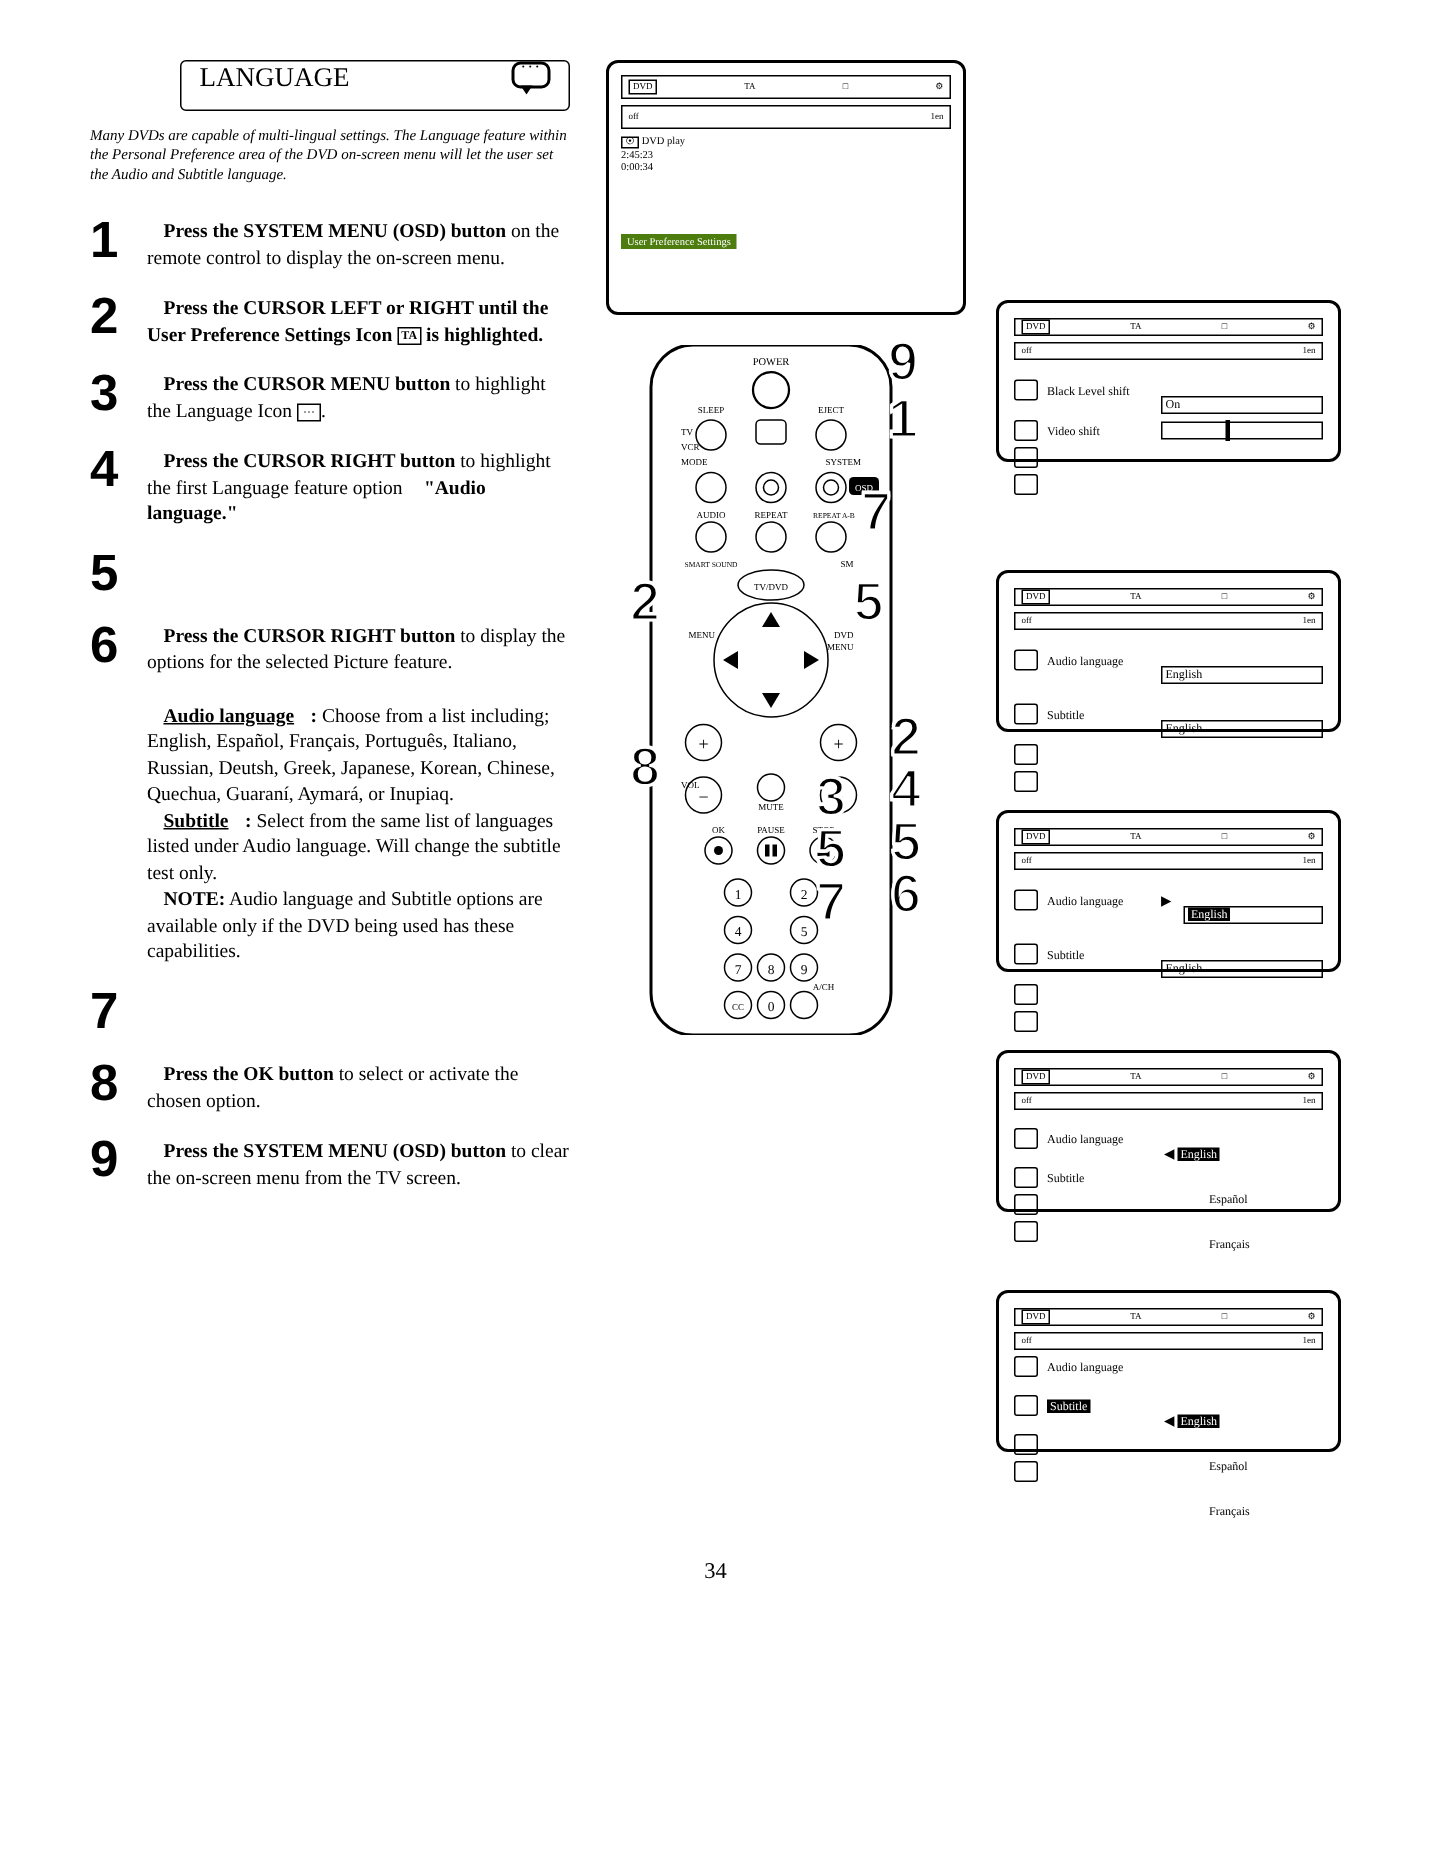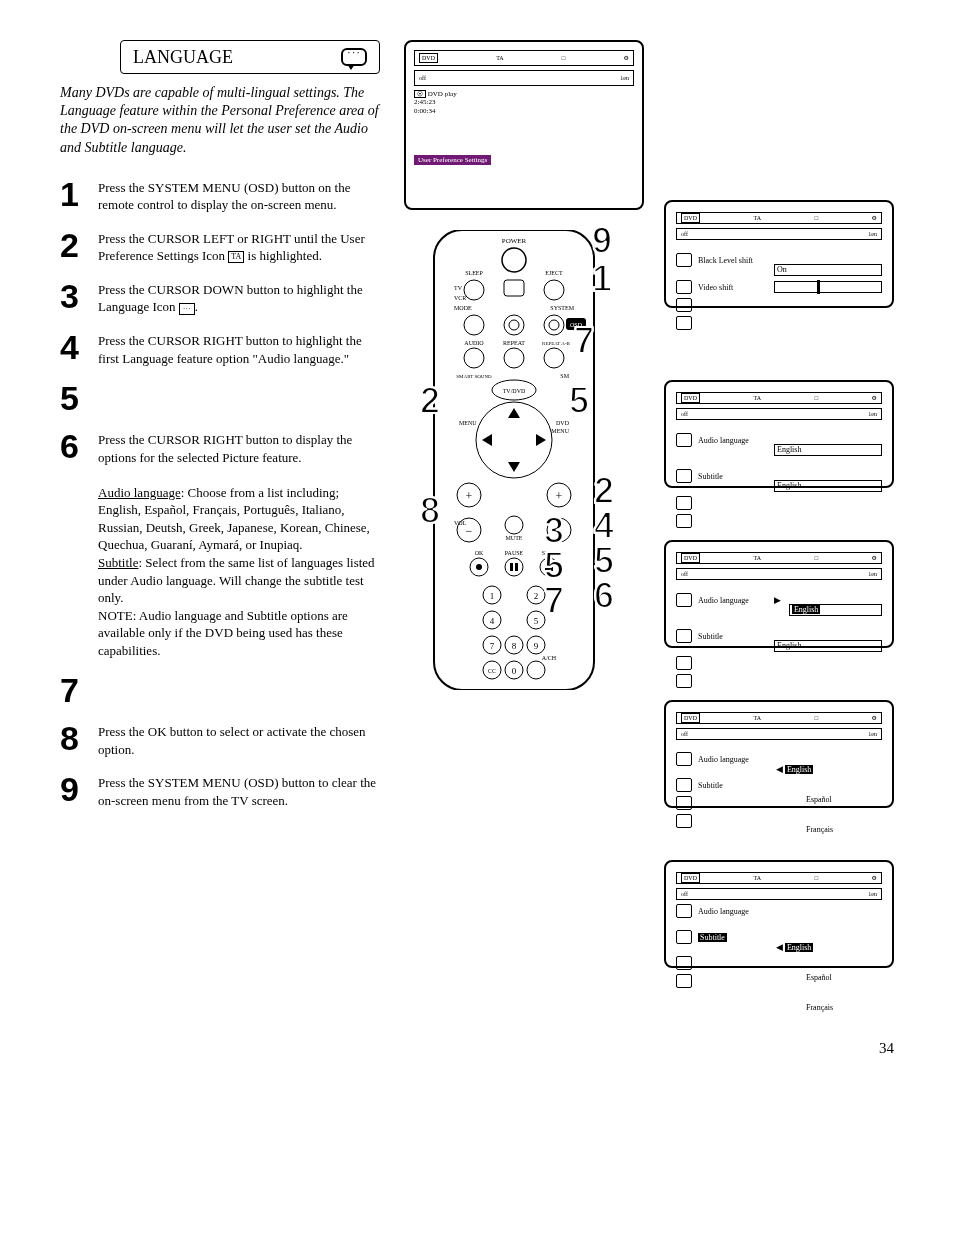--- a/index.html
+++ b/index.html
@@ -66,21 +66,21 @@
   }
 
   .lang-label-wrap {
     margin-left: 60px;
     margin-bottom: 10px;
     width: 260px;
     height: 34px;
     border: 1px solid #000;
     border-radius: 4px;
     display: flex;
-    align-items: center;
+    align-items: flex-start;
     padding: 0 12px;
     box-sizing: border-box;
   }
   .lang-label {
     font-size: 18px;
     font-variant: small-caps;
   }
   .bubble-icon-sm {
     margin-left: auto;
     width: 22px;
@@ -106,21 +106,21 @@
     left: 0;
     right: 0;
     top: -4px;
     text-align: center;
     font-size: 11px;
     letter-spacing: 1px;
   }
 
   .intro {
     font-style: italic;
-    font-size: 14px;
+    font-size: 10px;
     line-height: 1.3;
     margin-bottom: 20px;
   }
 
   .step {
     display: flex;
     margin-bottom: 14px;
     gap: 10px;
   }
   .step-num {
@@ -129,35 +129,35 @@
     font-size: 34px;
     line-height: 1;
     flex: 0 0 28px;
     text-align: left;
   }
   .step-text {
     font-size: 13px;
     line-height: 1.35;
     padding-top: 2px;
   }
-  .step-text b { font-weight: normal; }
+  .step-text b { font-weight: bold; margin-left: 11px; }
   .step-text u { text-decoration: underline; }
   .icon-inline {
     display: inline-block;
     width: 14px;
     height: 10px;
     border: 1px solid #000;
     vertical-align: middle;
     font-size: 8px;
     line-height: 10px;
     text-align: center;
   }
 
   .page-num {
-    text-align: right;
+    text-align: center;
     font-size: 15px;
     margin-top: 40px;
   }
 
   
   .illus {
     position: relative;
     height: 960px;
   }
   .tv-box {
@@ -183,21 +183,21 @@
   }
   .mini-bar { height: 10px; line-height: 10px; }
   .badge {
     font-size: 6px;
     border:1px solid #000;
     padding:0 2px;
     line-height:8px;
   }
   .user-pref-badge {
     display:inline-block;
-    background:#701a75; color:#fff;
+    background:#4d7c0f; color:#fff;
     font-size:7px;
     padding:1px 4px;
     margin-top:40px;
   }
   .time-block {
     font-size:7px;
     line-height:1.2;
     margin-top:4px;
   }
 
@@ -290,21 +290,21 @@
           <div class="step">
             <div class="step-num">1</div>
             <div class="step-text"><b>Press the SYSTEM MENU (OSD) button</b> on the remote control to display the on-screen menu.</div>
           </div>
           <div class="step">
             <div class="step-num">2</div>
             <div class="step-text"><b>Press the CURSOR LEFT or RIGHT until the User Preference Settings Icon <span class="icon-inline">TA</span> is highlighted.</b></div>
           </div>
           <div class="step">
             <div class="step-num">3</div>
-            <div class="step-text"><b>Press the CURSOR DOWN button</b> to highlight the Language Icon <span class="icon-inline">···</span>.</div>
+            <div class="step-text"><b>Press the CURSOR MENU button</b> to highlight the Language Icon <span class="icon-inline">···</span>.</div>
           </div>
           <div class="step">
             <div class="step-num">4</div>
             <div class="step-text"><b>Press the CURSOR RIGHT button</b> to highlight the first Language feature option <b>"Audio language."</b></div>
           </div>
           <div class="step">
             <div class="step-num">5</div>
           </div>
           <div class="step">
             <div class="step-num">6</div>

